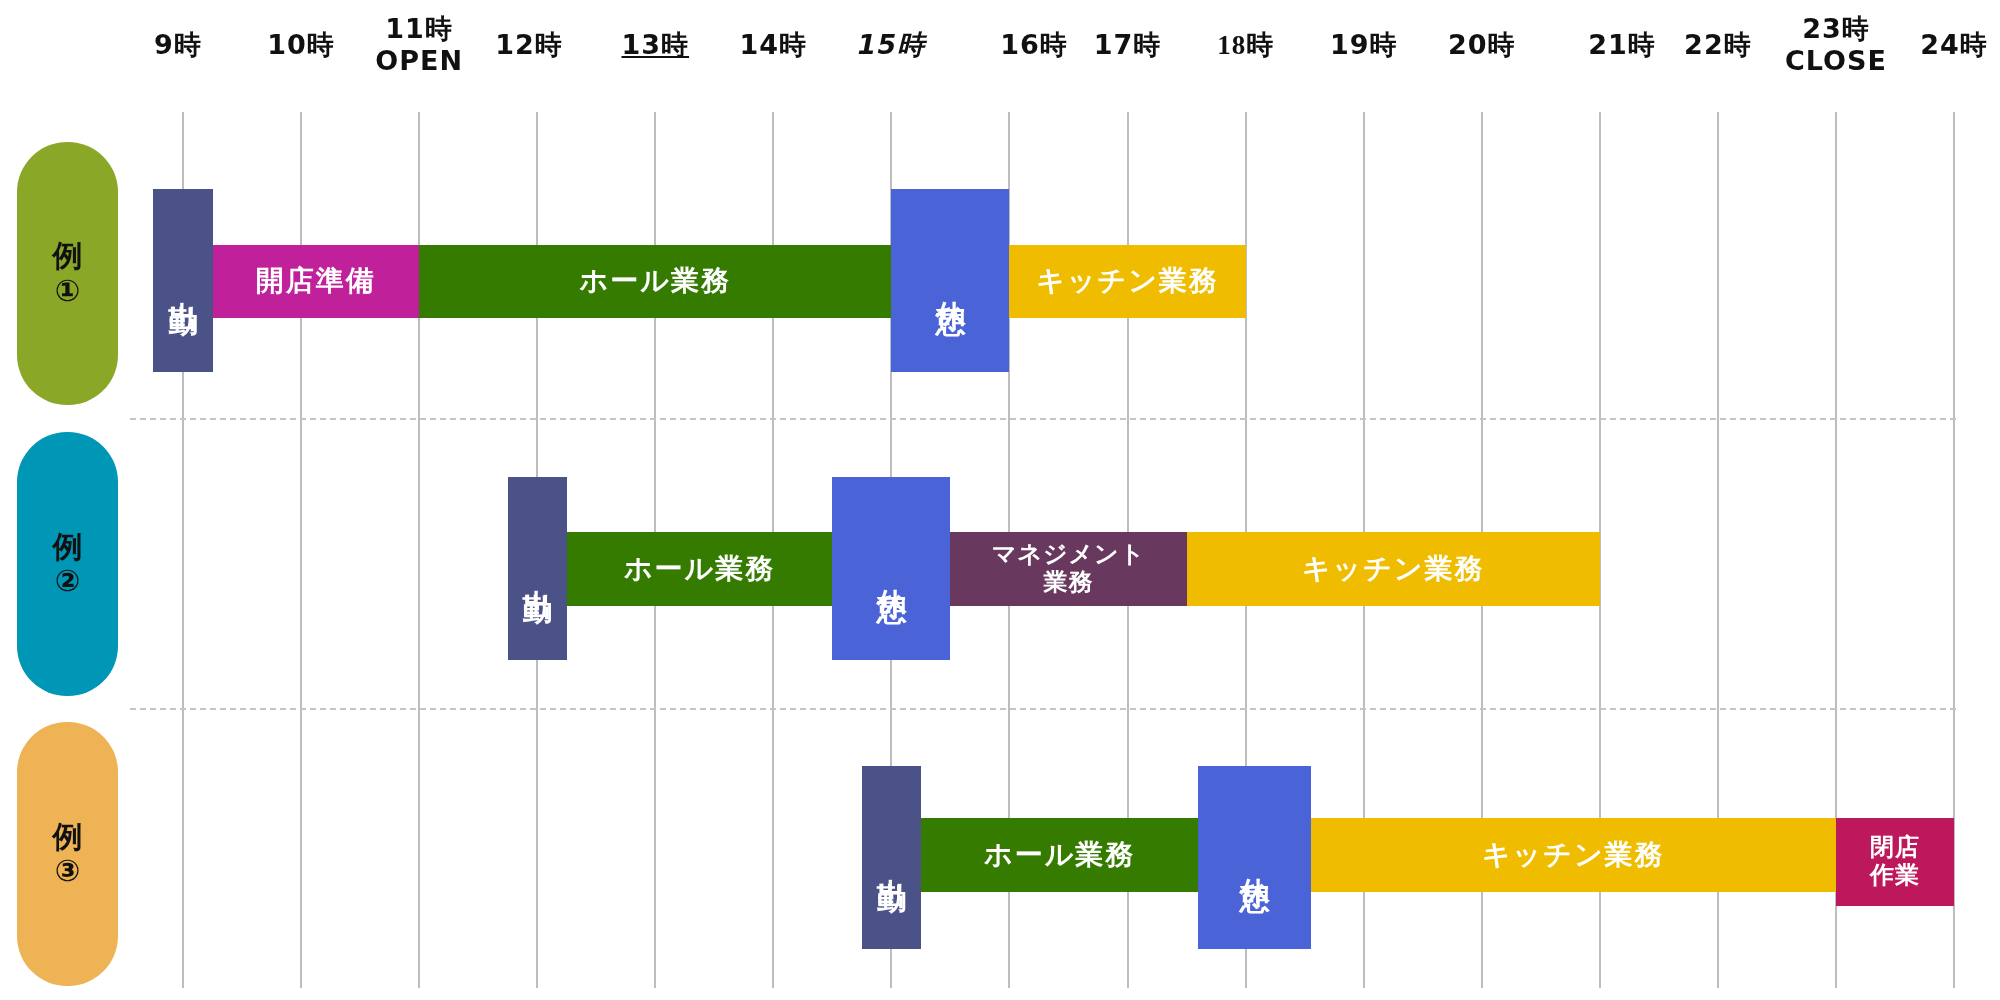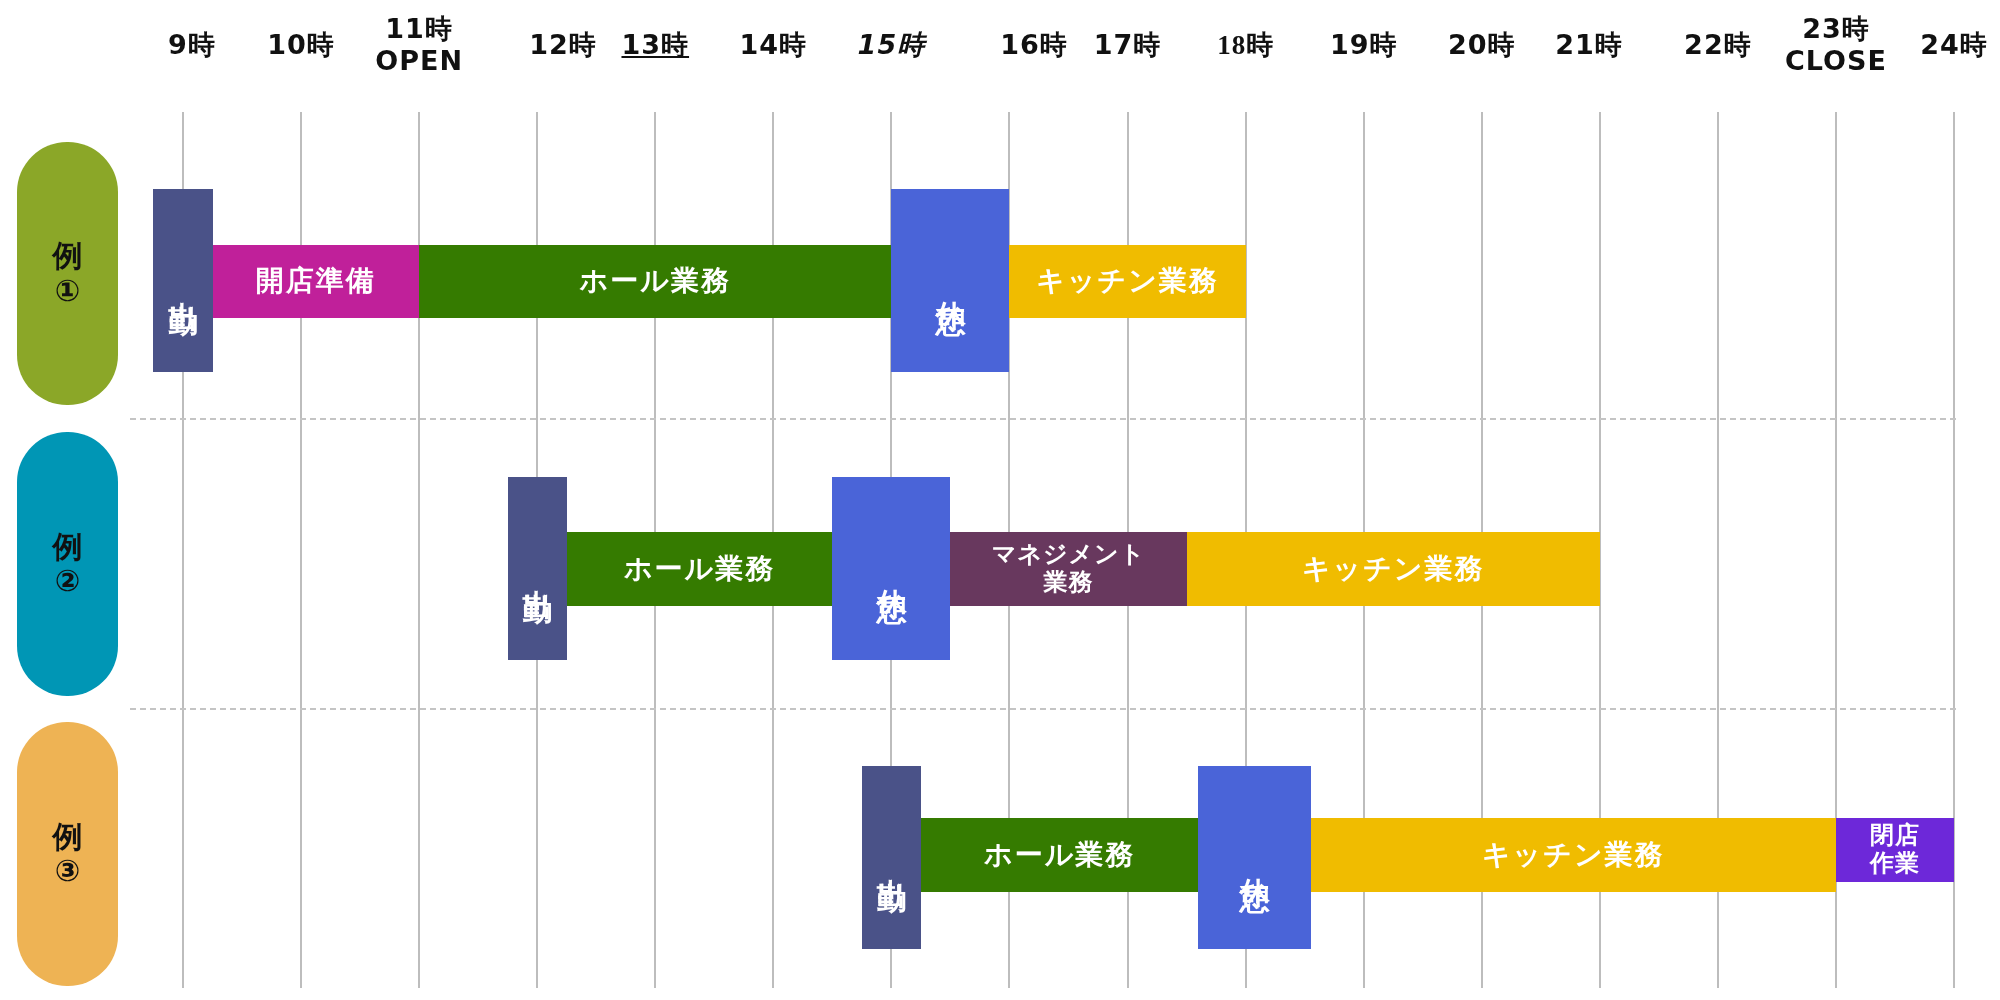--- a/index.html
+++ b/index.html
@@ -10,34 +10,34 @@
   .pill{position:absolute;left:17px;width:101px;border-radius:50px;display:flex;flex-direction:column;align-items:center;justify-content:center;font-weight:bold;font-size:30px;color:#111;line-height:1.15;}
   .seg{position:absolute;display:flex;align-items:center;justify-content:center;color:#fff;font-weight:bold;font-size:28px;text-align:center;box-sizing:border-box;letter-spacing:2px;line-height:1.15;}
   .vert{writing-mode:vertical-rl;text-orientation:upright;letter-spacing:4px;font-size:30px;}
   .small{font-size:24px;letter-spacing:1px;}
 </style>
 </head>
 <body>
 
 <div id="chart">
     <div class="gridline" style="left: 183px;"></div>
-    <div class="hour-label" style="left: 192px;">
+    <div class="hour-label" style="left: 178px;">
       <span>9時</span>
     </div>
     <div class="gridline" style="left: 301.07px;"></div>
     <div class="hour-label" style="left: 301.07px;">
       <span>10時</span>
     </div>
     <div class="gridline" style="left: 419.14px;"></div>
     <div class="hour-label" style="left: 419.14px;">
       <span>11時</span>
       <span>OPEN</span>
     </div>
     <div class="gridline" style="left: 537.21px;"></div>
-    <div class="hour-label" style="left: 563px;">
+    <div class="hour-label" style="left: 529px;">
       <span>12時</span>
     </div>
     <div class="gridline" style="left: 655.28px;"></div>
     <div class="hour-label" style="left: 655.28px; text-decoration: underline;">
       <span>13時</span>
     </div>
     <div class="gridline" style="left: 773.35px;"></div>
     <div class="hour-label" style="left: 773.35px;">
       <span>14時</span>
     </div>
@@ -59,21 +59,21 @@
     </div>
     <div class="gridline" style="left: 1363.7px;"></div>
     <div class="hour-label" style="left: 1363.7px;">
       <span>19時</span>
     </div>
     <div class="gridline" style="left: 1481.77px;"></div>
     <div class="hour-label" style="left: 1481.77px;">
       <span>20時</span>
     </div>
     <div class="gridline" style="left: 1599.84px;"></div>
-    <div class="hour-label" style="left: 1589px; justify-content: center;">
+    <div class="hour-label" style="left: 1622px; justify-content: center;">
       <span>21時</span>
     </div>
     <div class="gridline" style="left: 1717.91px;"></div>
     <div class="hour-label" style="left: 1717.91px;">
       <span>22時</span>
     </div>
     <div class="gridline" style="left: 1835.98px;"></div>
     <div class="hour-label" style="left: 1835.98px;">
       <span>23時</span>
       <span>CLOSE</span>
@@ -132,17 +132,17 @@
     </div>
     <div class="seg" style="left: 920.938px; width: 277.464px; top: 818px; height: 74px; background: rgb(53, 123, 0); z-index: 2;">
       <span style="white-space: pre-line;">ホール業務</span>
     </div>
     <div class="seg vert" style="left: 1198.4px; width: 112.166px; top: 766px; height: 183px; background: rgb(74, 100, 216); z-index: 3;">
       <span style="white-space: pre-line;">休憩</span>
     </div>
     <div class="seg" style="left: 1310.57px; width: 525.411px; top: 818px; height: 74px; background: rgb(240, 188, 0); z-index: 2;">
       <span style="white-space: pre-line;">キッチン業務</span>
     </div>
-    <div class="seg small" style="left: 1835.98px; width: 118.07px; top: 818px; height: 64px; background: #6d28d9; z-index: 2;">
+    <div class="seg small" style="left: 1835.98px; width: 118.07px; top: 818px; height: 88px; background: #be185d; z-index: 2;">
       <span style="white-space: pre-line;">閉店
 作業</span>
     </div>
   </div>
 
 </body></html>

